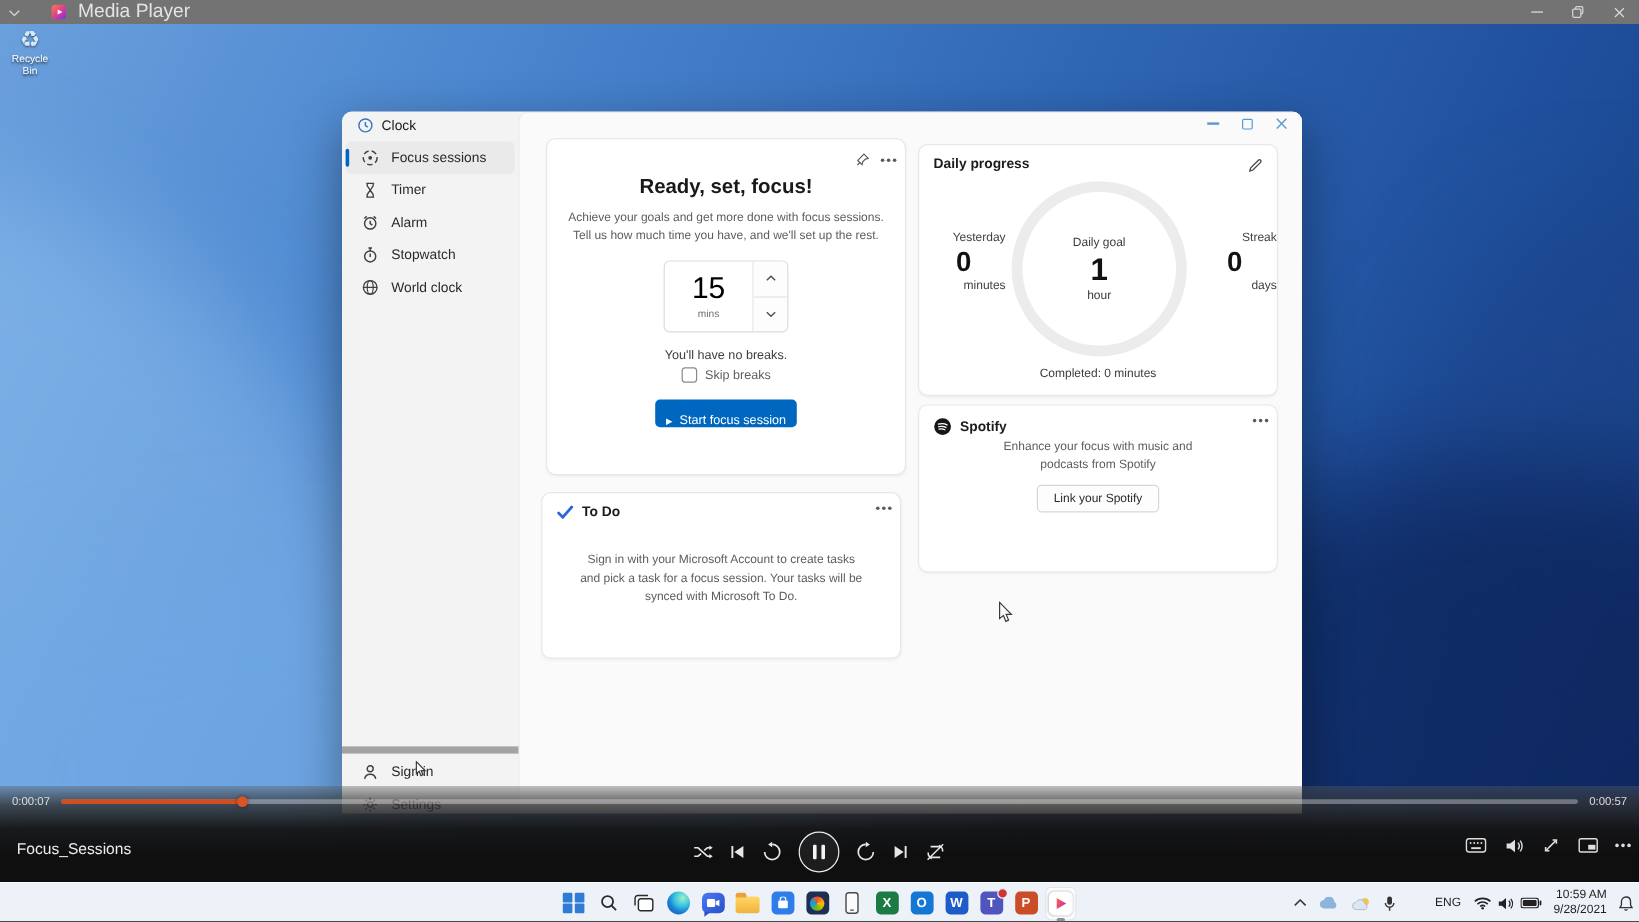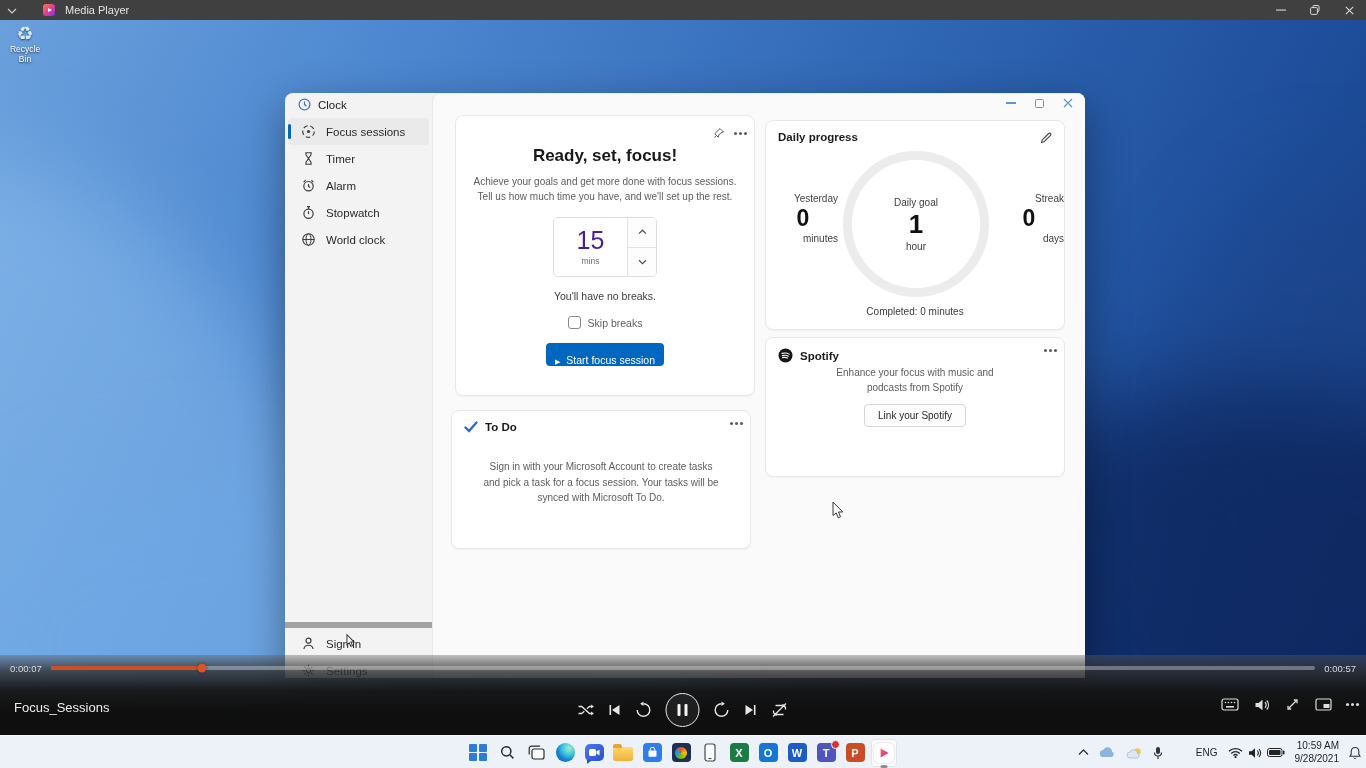--- a/index.html
+++ b/index.html
@@ -1,22 +1,22 @@
 <!DOCTYPE html>
 <html><head>
 <meta charset="utf-8">
 <style>
   * { margin:0; padding:0; box-sizing:border-box; }
   html,body { width:1366px; height:768px; }
   body { font-family:"Liberation Sans", sans-serif; background:#000; overflow:hidden; }
   .screen { position:relative; width:1366px; height:768px; overflow:hidden; }
 
   
-  .mp-titlebar { position:absolute; top:0; left:0; width:100%; height:20px; background:#404040; z-index:80;
-                 display:flex; align-items:center; color:#e4e4e4; font-size:11px; }
+  .mp-titlebar { position:absolute; top:0; left:0; width:100%; height:20px; background:#737373; z-index:80;
+                 display:flex; align-items:center; color:#e4e4e4; font-size:16px; }
   .mp-titlebar .tb-left { display:flex; align-items:center; padding-left:7px; gap:10px; }
   .mp-logo { width:12px; height:12px; border-radius:3px; margin-left:16px;
              background:linear-gradient(135deg,#ff7a45,#e0408a,#7b2ff0);
              display:flex; align-items:center; justify-content:center; }
   .mp-logo i { display:block; width:0; height:0; border-left:4px solid #fff; border-top:2.6px solid transparent; border-bottom:2.6px solid transparent; margin-left:1px; }
   .caption { position:absolute; right:0; top:0; height:20px; display:flex; }
   .cbtn { width:34px; height:20px; display:flex; align-items:center; justify-content:center; color:#d8d8d8; }
 
   
   .video { position:absolute; top:20px; left:0; width:1366px; height:715px; overflow:hidden;
@@ -61,27 +61,27 @@
 
   .card-tools { position:absolute; top:11px; right:12px; display:flex; gap:14px; align-items:center; color:#5a5a5a; }
   .dots3 { display:inline-block; width:3px; height:3px; border-radius:50%; background:currentColor;
            box-shadow:-5px 0 0 currentColor, 5px 0 0 currentColor; }
 
   .fc-title { margin-top:30px; font-size:17px; font-weight:700; color:#191919; }
   .fc-desc  { margin:8px auto 0; width:278px; font-size:10px; line-height:1.5; color:#5d5d5d; }
   .spinner { margin:13px auto 0; width:104px; height:60px; background:#fff; border:1px solid #dcdcdc;
              border-radius:5px; display:flex; overflow:hidden; }
   .spin-val { flex:1; display:flex; flex-direction:column; align-items:center; justify-content:center; }
-  .spin-num { font-size:25px; color:#4c1d95; line-height:1; }
+  .spin-num { font-size:25px; color:#000000; line-height:1; }
   .spin-unit { font-size:8.5px; color:#707070; margin-top:3px; }
   .spin-btns { width:29px; border-left:1px solid #e3e3e3; display:flex; flex-direction:column; }
   .spin-btn { flex:1; display:flex; align-items:center; justify-content:center; background:#fdfdfd; }
   .spin-btn + .spin-btn { border-top:1px solid #e3e3e3; }
   .fc-note { margin-top:13px; font-size:10.5px; color:#3d3d3d; }
-  .fc-skip { margin-top:14px; display:flex; justify-content:center; align-items:center; gap:7px; }
+  .fc-skip { margin-top:4px; display:flex; justify-content:center; align-items:center; gap:7px; }
   .checkbox { width:13px; height:13px; border:1px solid #8a8a8a; border-radius:3px; background:#fff; }
   .fc-skip-lbl { font-size:10.5px; color:#5f5f5f; }
   .start-btn { margin:14px auto 0; width:118px; height:23px; background:#0067c0; color:#fff; border:none;
                border-radius:4px; font-size:10.5px; display:flex; align-items:flex-end; justify-content:center; gap:6px;
                font-family:Liberation Sans, sans-serif; }
   .play-sm::after { content:"▶"; font-size:7px; line-height:1; }
 
   .card-head { position:absolute; top:10px; left:12px; display:flex; align-items:center; gap:7px;
                font-size:11.5px; font-weight:700; color:#1b1b1b; }
   .todo-desc { margin:48px auto 0; width:236px; font-size:10px; line-height:1.55; color:#5d5d5d; text-align:center; }

